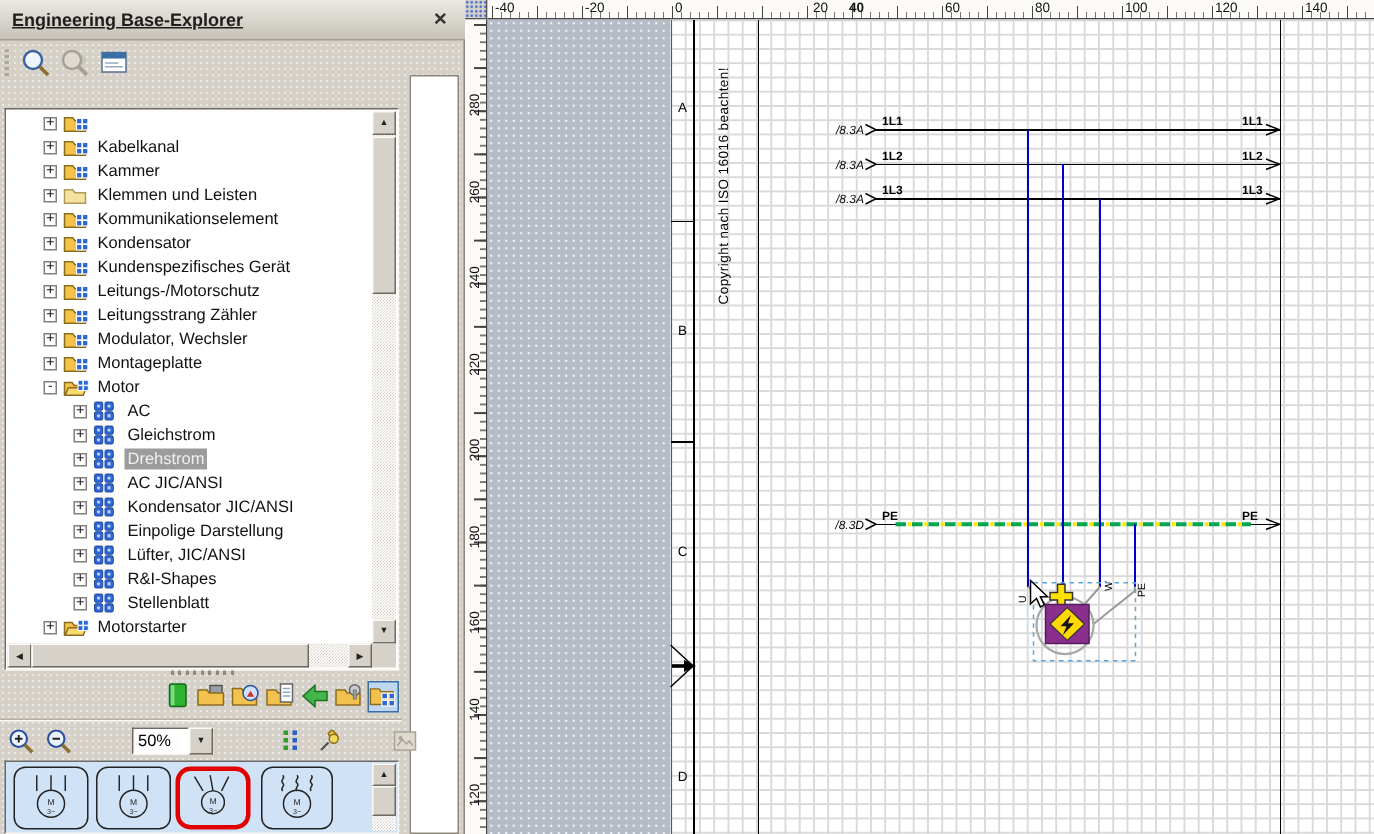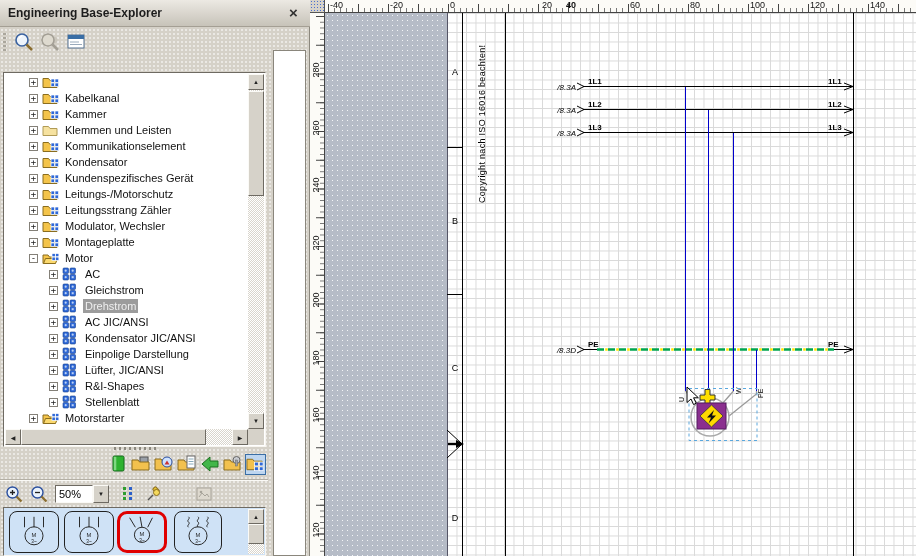--- a/index.html
+++ b/index.html
@@ -7,21 +7,21 @@
        font-family:"Liberation Sans",sans-serif;background:#d5d1c8;
        -webkit-font-smoothing:none;}
   
   #left-panel{position:absolute;left:0;top:0;width:310px;height:556px;
       background:#d5d1c8;
       background-image:radial-gradient(rgba(255,255,255,.5) .8px,transparent .9px);
       background-size:4px 4px;border-right:1px solid #8c887e;box-sizing:border-box;}
   .titlebar{position:absolute;left:0;top:0;width:310px;height:27px;
       background:linear-gradient(#ece9e3,#c7c3b9);border-bottom:1px solid #a49f94;
       display:flex;align-items:center;box-sizing:border-box;padding:0 8px;}
-  .titlebar .title{font-size:12px;font-weight:bold;color:#1d1d1d;flex:1;}
+  .titlebar .title{font-size:12px;font-weight:bold;color:#1d1d1d;flex:1;text-decoration:underline;}
   .titlebar .close{font-size:15px;font-weight:bold;color:#333;width:17px;height:17px;
       line-height:16px;text-align:center;cursor:default;}
   .toolbar-top{position:absolute;left:0;top:28px;width:310px;height:27px;display:flex;align-items:center;}
   .grip{width:3px;height:18px;margin:0 6px 0 3px;
       background:repeating-linear-gradient(to bottom,#aaa69c 0 2px,transparent 2px 4px);}
   .tbtn{width:24px;height:24px;display:flex;align-items:center;justify-content:center;margin-right:2px;}
   .tab-header{position:absolute;left:0;top:56px;width:270px;height:16px;
       font-size:11px;color:#111;padding-left:6px;box-sizing:border-box;}
   
   #tree-box{position:absolute;left:3px;top:72px;width:263px;height:375px;background:#fff;
@@ -60,21 +60,21 @@
   .sb-corner{position:absolute;right:1px;bottom:1px;width:16px;height:16px;background:#d6d2c9;}
   .white-strip{position:absolute;left:273px;top:50px;width:33px;height:506px;background:#fff;
       border:1px solid #8a867c;box-sizing:border-box;}
   .splitter{position:absolute;left:114px;top:447px;width:42px;height:3px;
       background:repeating-linear-gradient(to right,#8d897f 0 2px,transparent 2px 5px);}
   #mid-toolbar{position:absolute;left:0;top:451px;width:268px;height:26px;display:flex;
       justify-content:flex-end;align-items:center;padding-right:2px;box-sizing:border-box;}
   .mbtn{width:21px;height:21px;display:flex;align-items:center;justify-content:center;margin-left:2px;}
   .mbtn.active{background:#bed6f0;border:1px solid #3a6ea5;box-sizing:border-box;}
   #zoom-bar{position:absolute;left:0;top:479px;width:268px;height:27px;
-      border-top:1px solid #b3afa5;box-shadow:0 1px 0 #fbfaf6 inset;display:flex;align-items:center;}
+      border-top:1px solid #b3afa5;box-shadow:0 1px 0 #fbfaf6 inset;display:flex;align-items:center;gap:33px;}
   .zbtn{width:22px;height:22px;display:flex;align-items:center;justify-content:center;margin-left:3px;}
   #zoom-combo{display:flex;margin-left:5px;}
   #zoom-combo input{width:38px;height:18px;border:1px solid;border-color:#6e6a62 #fbfaf6 #fbfaf6 #6e6a62;
       font-size:11px;font-family:"Liberation Sans",sans-serif;padding:0 3px;box-sizing:border-box;}
   #zoom-combo .drop{width:16px;height:18px;background:#d6d2c9;border:1px solid;
       border-color:#fbfaf6 #6e6a62 #6e6a62 #fbfaf6;box-sizing:border-box;font-size:6px;color:#222;
       display:flex;align-items:center;justify-content:center;}
   #zoom-combo .drop::after{content:"▼";}
   
   #palette{position:absolute;left:3px;top:507px;width:263px;height:49px;background:#cfe2f6;

